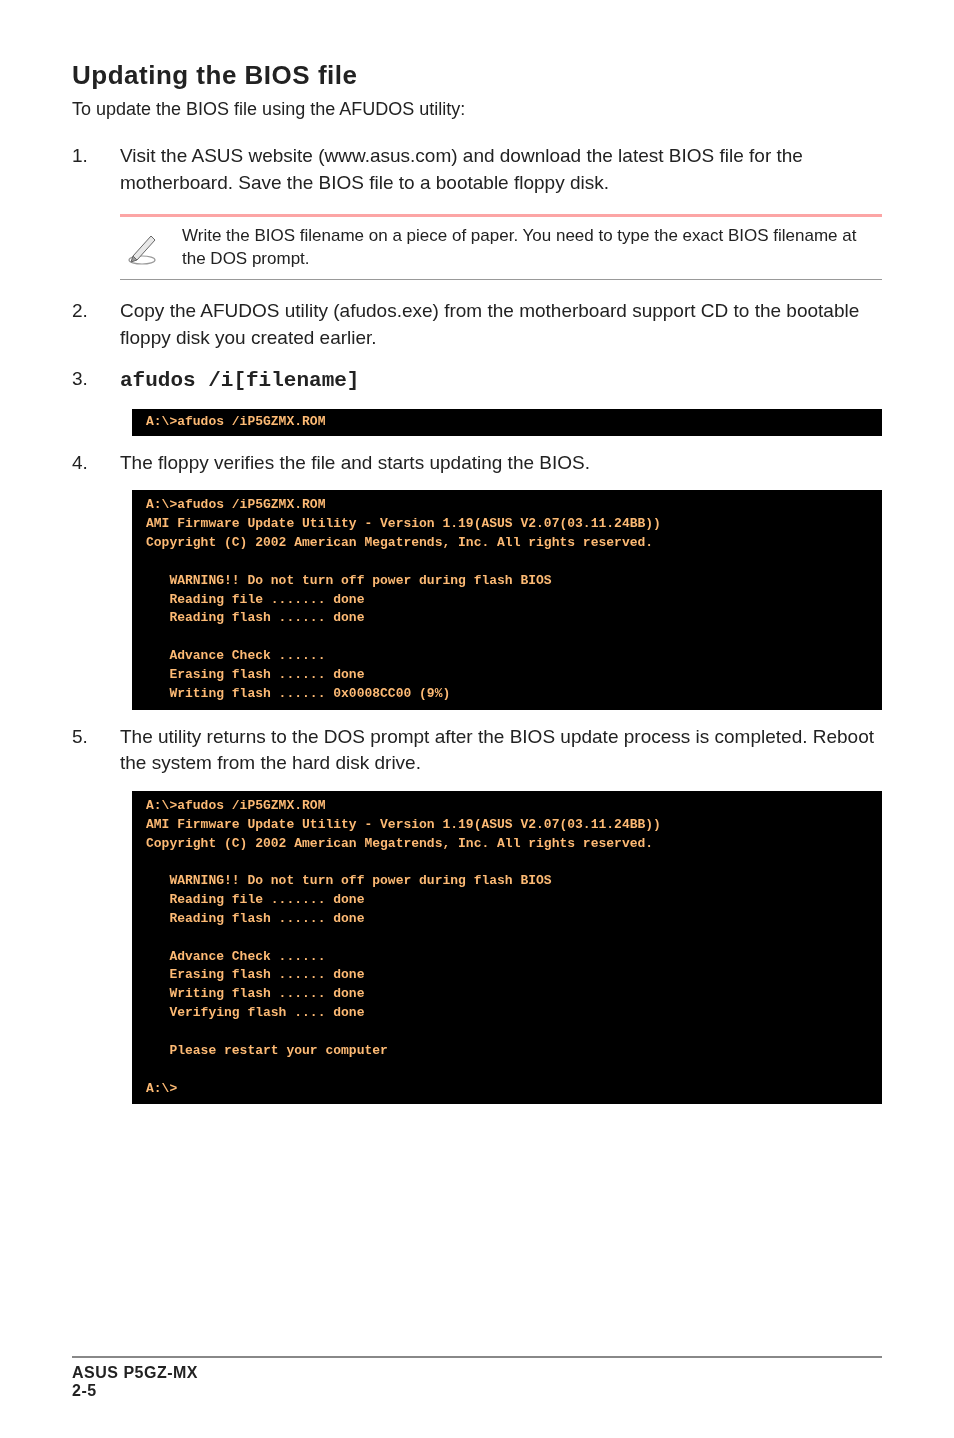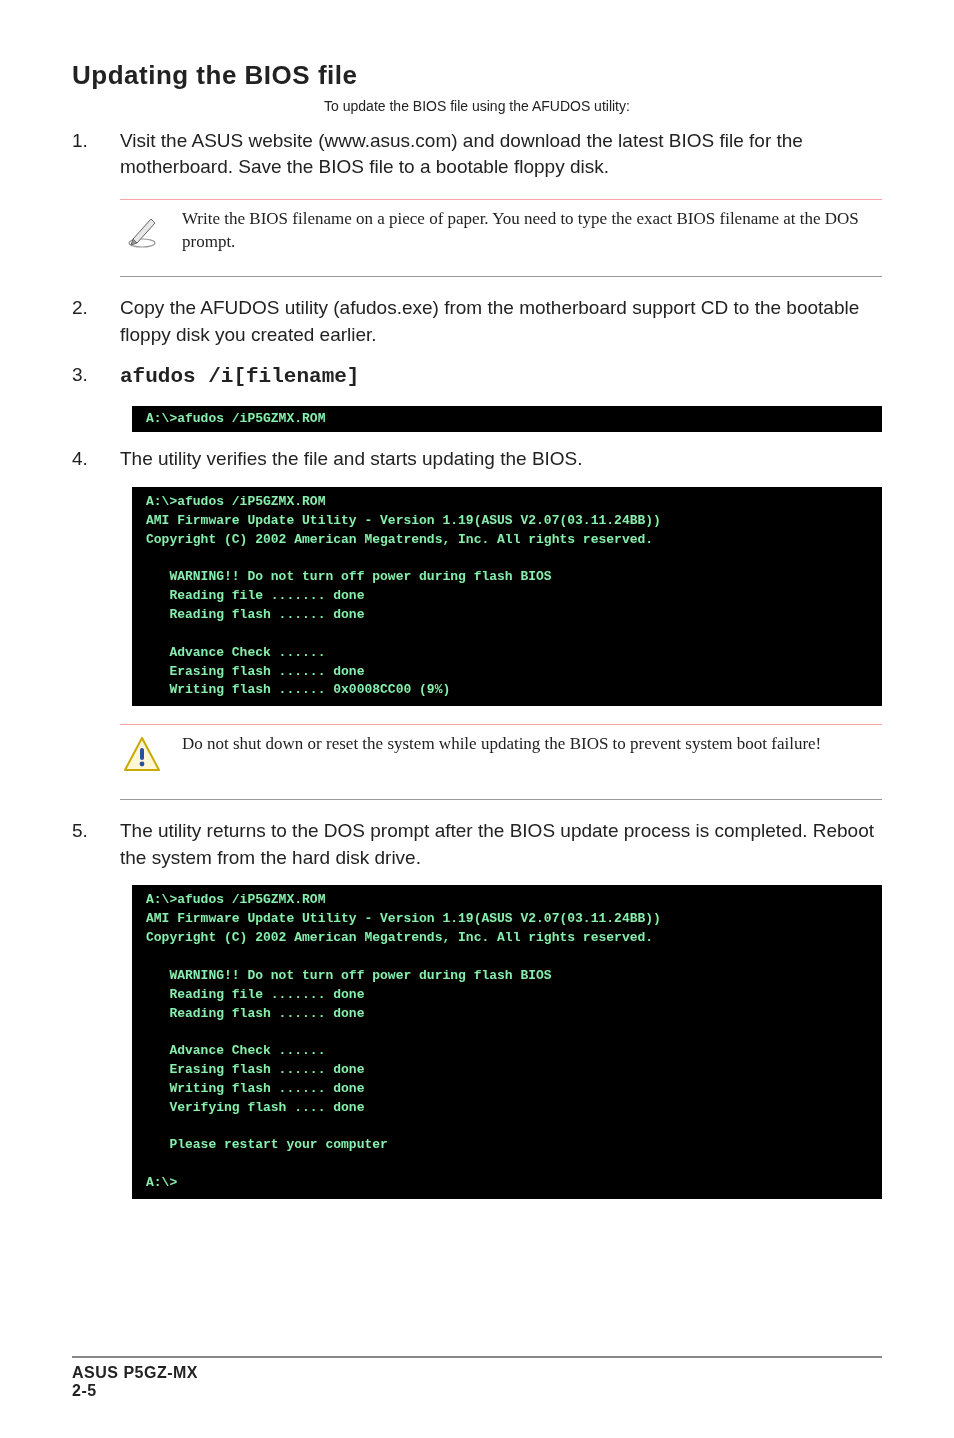--- a/index.html
+++ b/index.html
@@ -18,24 +18,23 @@
     position: relative;
   }
   h2.section-title {
     font-family: "Trebuchet MS", Arial, sans-serif;
     font-weight: bold;
     font-size: 26px;
     letter-spacing: 0.5px;
     margin: 0 0 6px 0;
   }
   .intro {
-    font-size: 14px;
-    margin: 0 0 12px 0;
+    font-size: 18px;
+    margin: 0 0 22px 0;
     line-height: 1.35;
-    text-align: center;
   }
   ol.steps {
     list-style: none;
     padding: 0;
     margin: 0;
     counter-reset: step;
   }
   ol.steps > li {
     position: relative;
     padding-left: 48px;
@@ -49,24 +48,23 @@
     position: absolute;
     left: 0;
     top: 0;
     font-size: 19px;
   }
   .note-row {
     display: flex;
     align-items: flex-start;
     gap: 18px;
     margin: 18px 0 18px 48px;
-    border-top: 1px solid #fca5a5;
+    border-top: 3px solid #fca5a5;
     border-bottom: 1px solid #999;
-    padding: 8px 0 22px 0;
-    font-family: Liberation Serif, serif;
+    padding: 8px 0 8px 0;
   }
   .note-icon {
     flex: 0 0 44px;
     height: 44px;
     display: flex;
     align-items: center;
     justify-content: center;
   }
   .note-text {
     font-size: 17px;
@@ -74,21 +72,21 @@
   }
   .cmd-line {
     font-family: "Courier New", monospace;
     font-weight: bold;
     font-size: 21px;
     margin-top: 6px;
     display: block;
   }
   .terminal {
     background: #000;
-    color: #86efac;
+    color: #fdba74;
     font-family: "Courier New", monospace;
     font-size: 13px;
     font-weight: bold;
     line-height: 1.45;
     white-space: pre;
     padding: 6px 14px;
     margin: 10px 0 14px 60px;
     overflow: hidden;
   }
   .terminal.small {
@@ -139,45 +137,35 @@
       <span>Copy the AFUDOS utility (afudos.exe) from the motherboard support CD to the bootable floppy disk you created earlier.</span>
     </li>
 
     <li>
       <span class="cmd-line">afudos /i[filename]</span>
     </li>
 
     <div class="terminal small">A:\&gt;afudos /iP5GZMX.ROM</div>
 
     <li>
-      <span>The utility verifies the file and starts updating the BIOS.</span>
+      <span>The floppy verifies the file and starts updating the BIOS.</span>
     </li>
 
     <div class="terminal">A:\&gt;afudos /iP5GZMX.ROM
 AMI Firmware Update Utility - Version 1.19(ASUS V2.07(03.11.24BB))
 Copyright (C) 2002 American Megatrends, Inc. All rights reserved.
 
    WARNING!! Do not turn off power during flash BIOS
    Reading file ....... done
    Reading flash ...... done
 
    Advance Check ......
    Erasing flash ...... done
    Writing flash ...... 0x0008CC00 (9%)</div>
 
-    <div class="note-row">
-      <div class="note-icon">
-        <svg width="42" height="42" viewBox="0 0 42 42">
-          <path d="M21 4 L38 36 L4 36 Z" fill="#fff7d6" stroke="#c9a900" stroke-width="2" stroke-linejoin="round"></path>
-          <rect x="19" y="14" width="4" height="12" rx="2" fill="#2b50a0"></rect>
-          <circle cx="21" cy="30" r="2.4" fill="#2b50a0"></circle>
-        </svg>
-      </div>
-      <div class="note-text">Do not shut down or reset the system while updating the BIOS to prevent system boot failure!</div>
-    </div>
 
     <li>
       <span>The utility returns to the DOS prompt after the BIOS update process is completed. Reboot the system from the hard disk drive.</span>
     </li>
 
     <div class="terminal">A:\&gt;afudos /iP5GZMX.ROM
 AMI Firmware Update Utility - Version 1.19(ASUS V2.07(03.11.24BB))
 Copyright (C) 2002 American Megatrends, Inc. All rights reserved.
 
    WARNING!! Do not turn off power during flash BIOS

